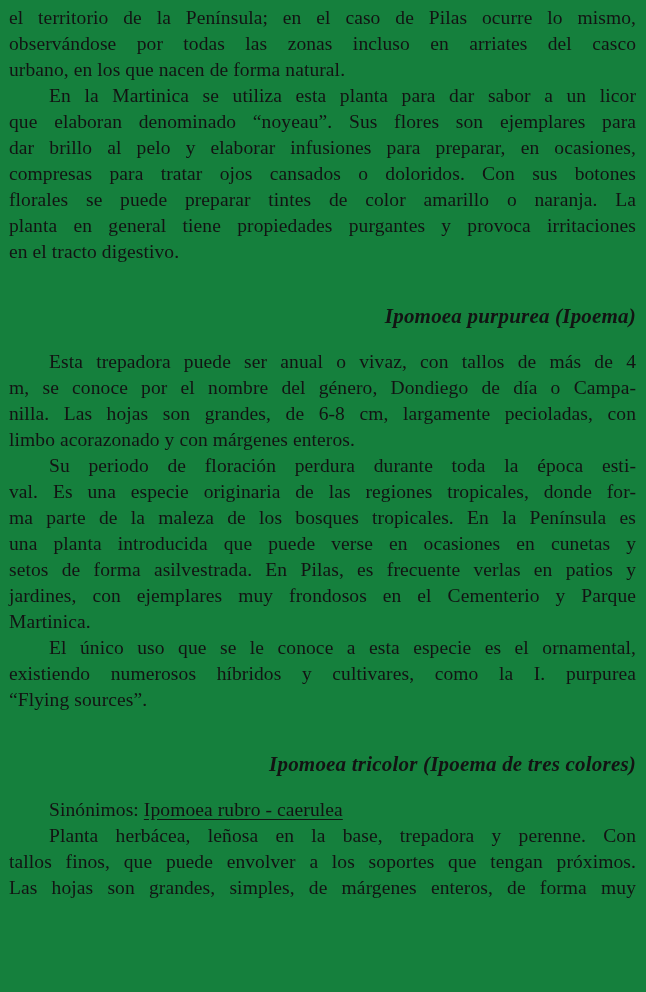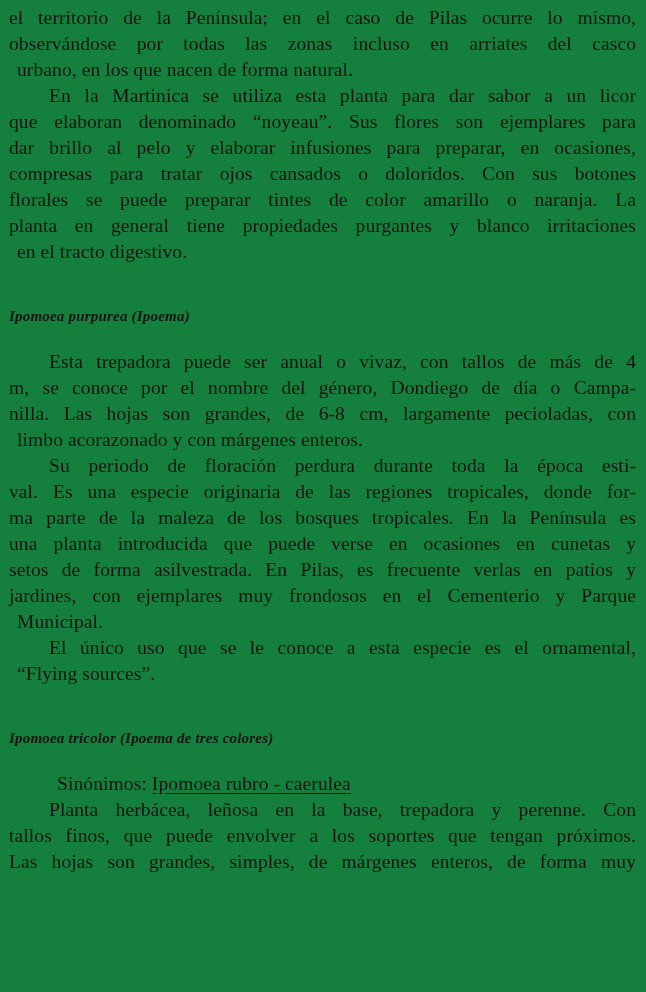--- a/index.html
+++ b/index.html
@@ -26,31 +26,30 @@
   }
   .line {
     font-size: 19.5px;
     line-height: 26px;
     text-align: justify;
     text-align-last: justify;
     letter-spacing: 0.1px;
   }
   .line.last {
     text-align-last: left;
-    margin-left: 8px;
   }
   .line.indent {
     text-indent: 40px;
   }
   .heading {
-    font-size: 15px;
+    font-size: 21px;
     line-height: 26px;
     font-weight: bold;
     font-style: italic;
-    text-align: left;
+    text-align: right;
     margin: 38px 0 20px 0;
     letter-spacing: 0.2px;
   }
   .underlined {
     text-decoration: underline;
     text-underline-offset: 3px;
   }
 </style>
 </head>
 <body>
@@ -61,41 +60,42 @@
         <div class="line">el territorio de la Península; en el caso de Pilas ocurre lo mismo,</div>
         <div class="line">observándose por todas las zonas incluso en arriates del casco</div>
         <div class="line last">urbano, en los que nacen de forma natural.</div>
       </div>
       <div class="para">
         <div class="line indent">En la Martinica se utiliza esta planta para dar sabor a un licor</div>
         <div class="line">que elaboran denominado “noyeau”. Sus flores son ejemplares para</div>
         <div class="line">dar brillo al pelo y elaborar infusiones para preparar, en ocasiones,</div>
         <div class="line">compresas para tratar ojos cansados o doloridos. Con sus botones</div>
         <div class="line">florales se puede preparar tintes de color amarillo o naranja. La</div>
-        <div class="line">planta en general tiene propiedades purgantes y blanco irritaciones</div>
+        <div class="line">planta en general tiene propiedades purgantes y provoca irritaciones</div>
         <div class="line last">en el tracto digestivo.</div>
       </div>
       <div class="heading">Ipomoea purpurea (Ipoema)</div>
       <div class="para">
         <div class="line indent">Esta trepadora puede ser anual o vivaz, con tallos de más de 4</div>
         <div class="line">m, se conoce por el nombre del género, Dondiego de día o Campa-</div>
         <div class="line">nilla. Las hojas son grandes, de 6-8 cm, largamente pecioladas, con</div>
         <div class="line last">limbo acorazonado y con márgenes enteros.</div>
       </div>
       <div class="para">
         <div class="line indent">Su periodo de floración perdura durante toda la época esti-</div>
         <div class="line">val. Es una especie originaria de las regiones tropicales, donde for-</div>
         <div class="line">ma parte de la maleza de los bosques tropicales. En la Península es</div>
         <div class="line">una planta introducida que puede verse en ocasiones en cunetas y</div>
         <div class="line">setos de forma asilvestrada. En Pilas, es frecuente verlas en patios y</div>
         <div class="line">jardines, con ejemplares muy frondosos en el Cementerio y Parque</div>
-        <div class="line last">Municipal.</div>
+        <div class="line last">Martinica.</div>
       </div>
       <div class="para">
         <div class="line indent">El único uso que se le conoce a esta especie es el ornamental,</div>
+        <div class="line">existiendo numerosos híbridos y cultivares, como la I. purpurea</div>
         <div class="line last">“Flying sources”.</div>
       </div>
       <div class="heading">Ipomoea tricolor (Ipoema de tres colores)</div>
       <div class="para">
         <div class="line indent last"><span>Sinónimos: </span><span class="underlined">Ipomoea rubro - caerulea</span></div>
       </div>
       <div class="para">
         <div class="line indent">Planta herbácea, leñosa en la base, trepadora y perenne. Con</div>
         <div class="line">tallos finos, que puede envolver a los soportes que tengan próximos.</div>
         <div class="line">Las hojas son grandes, simples, de márgenes enteros, de forma muy</div>

